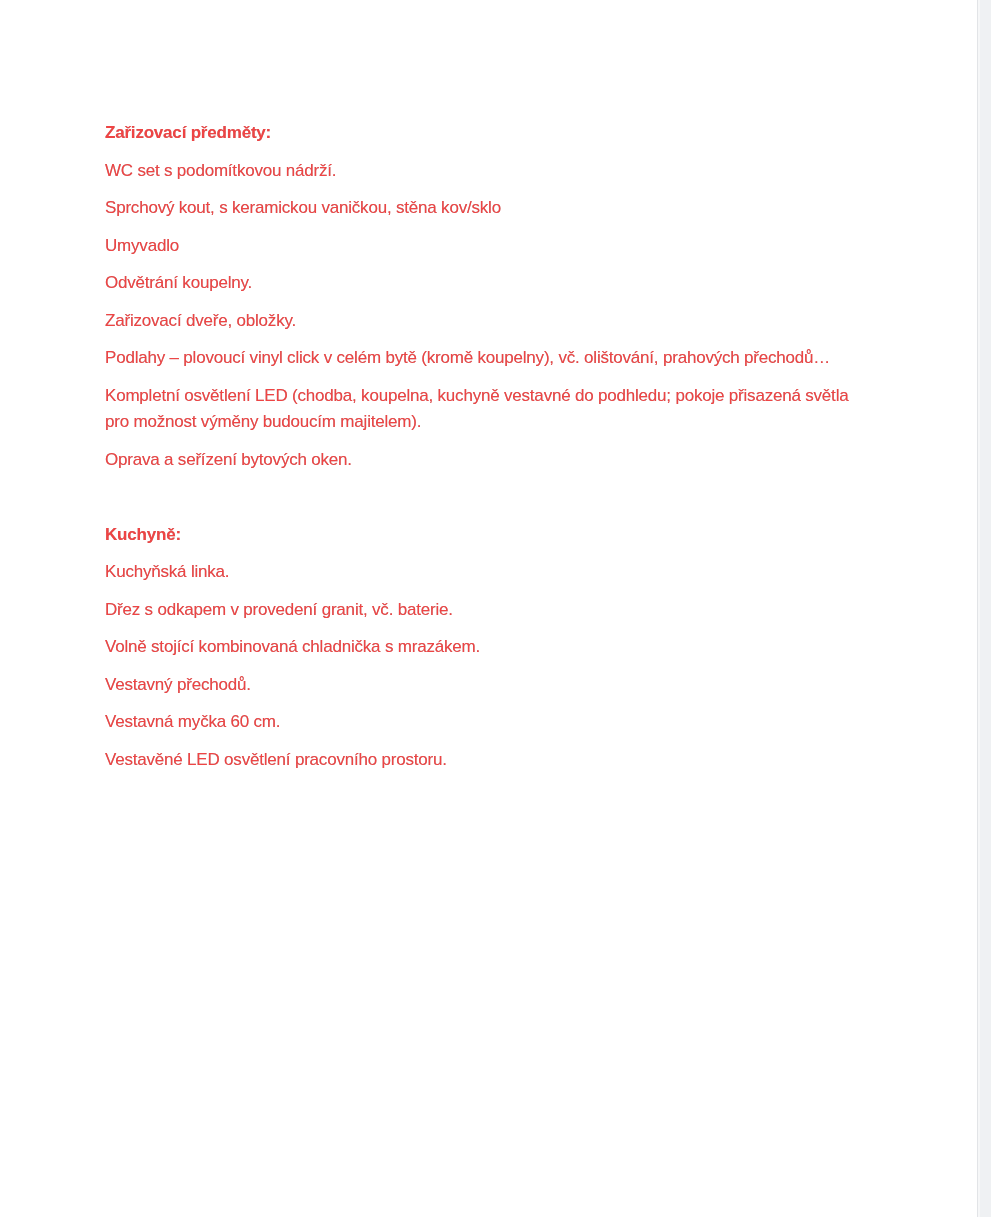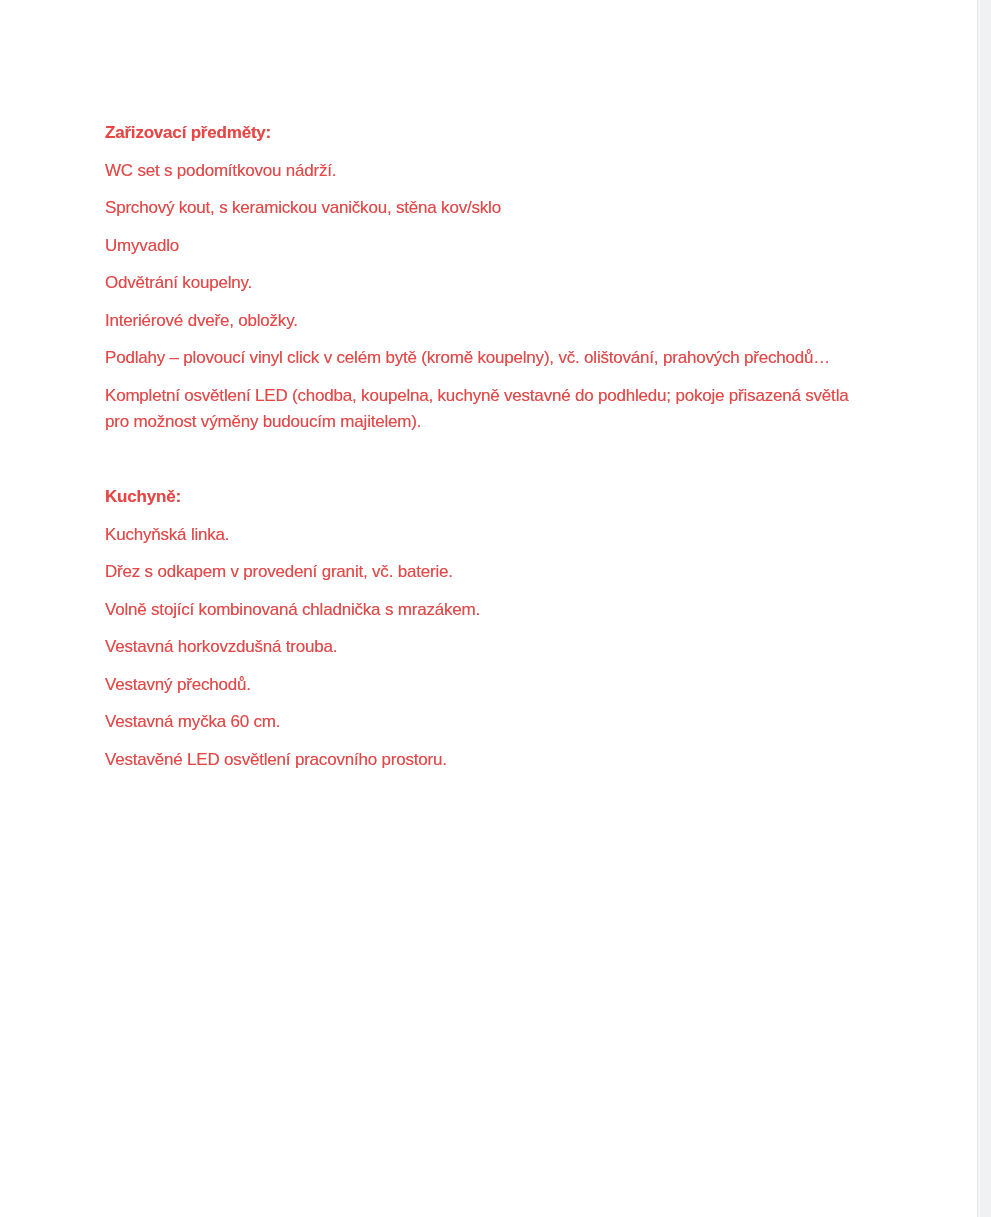--- a/index.html
+++ b/index.html
@@ -50,28 +50,28 @@
 </head>
 <body>
 
 <div class="page">
   <div class="doc-body">
       <p class="para heading">Zařizovací předměty:</p>
       <p class="para">WC set s podomítkovou nádrží.</p>
       <p class="para">Sprchový kout, s keramickou vaničkou, stěna kov/sklo</p>
       <p class="para">Umyvadlo</p>
       <p class="para">Odvětrání koupelny.</p>
-      <p class="para">Interiérové dveře, obložky.</p>
+      <p class="para">Zařizovací dveře, obložky.</p>
       <p class="para">Podlahy – plovoucí vinyl click v celém bytě (kromě koupelny), vč. olištování, prahových přechodů…</p>
       <p class="para">Kompletní osvětlení LED (chodba, koupelna, kuchyně vestavné do podhledu; pokoje přisazená světla
 pro možnost výměny budoucím majitelem).</p>
+      <p class="para">Oprava a seřízení bytových oken.</p>
       <div class="blank-line"></div>
       <p class="para heading">Kuchyně:</p>
       <p class="para">Kuchyňská linka.</p>
       <p class="para">Dřez s odkapem v provedení granit, vč. baterie.</p>
       <p class="para">Volně stojící kombinovaná chladnička s mrazákem.</p>
-      <p class="para">Vestavná horkovzdušná trouba.</p>
       <p class="para">Vestavný přechodů.</p>
       <p class="para">Vestavná myčka 60 cm.</p>
       <p class="para">Vestavěné LED osvětlení pracovního prostoru.</p>
     </div>
   <div class="scroll-strip"></div>
 </div>
 
 </body></html>

